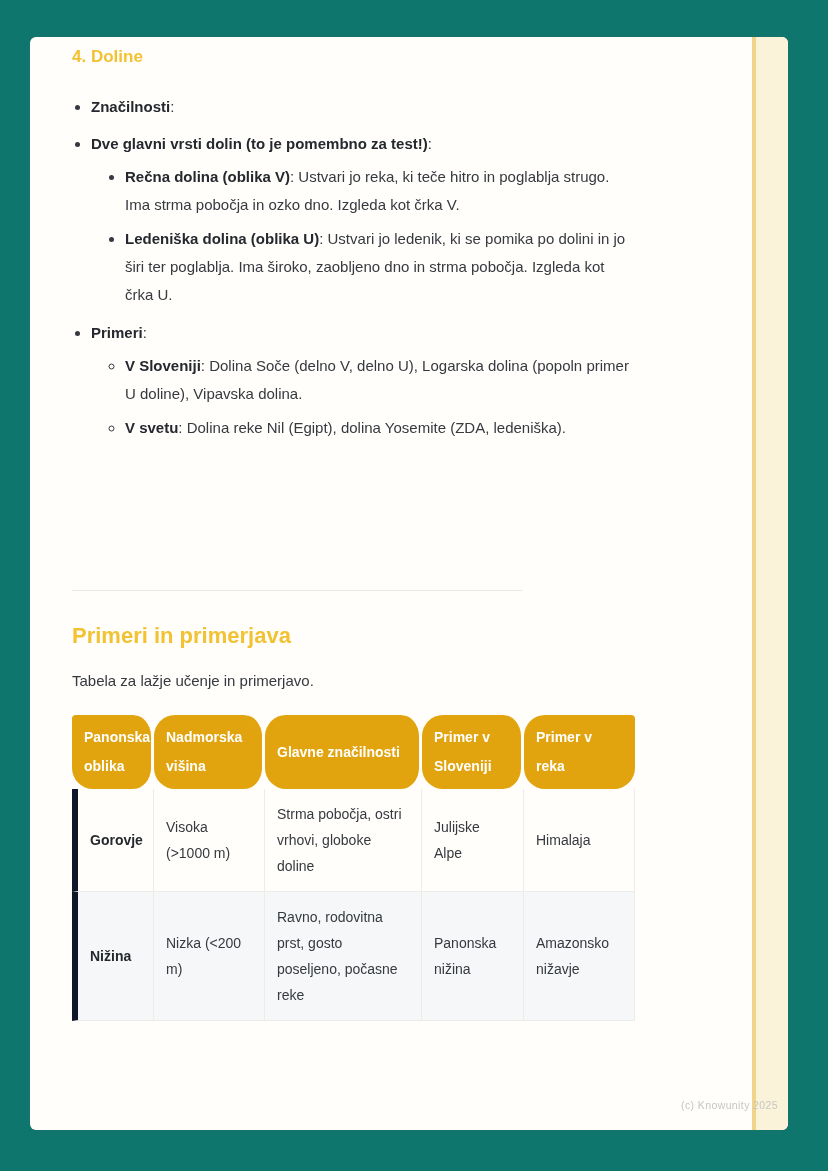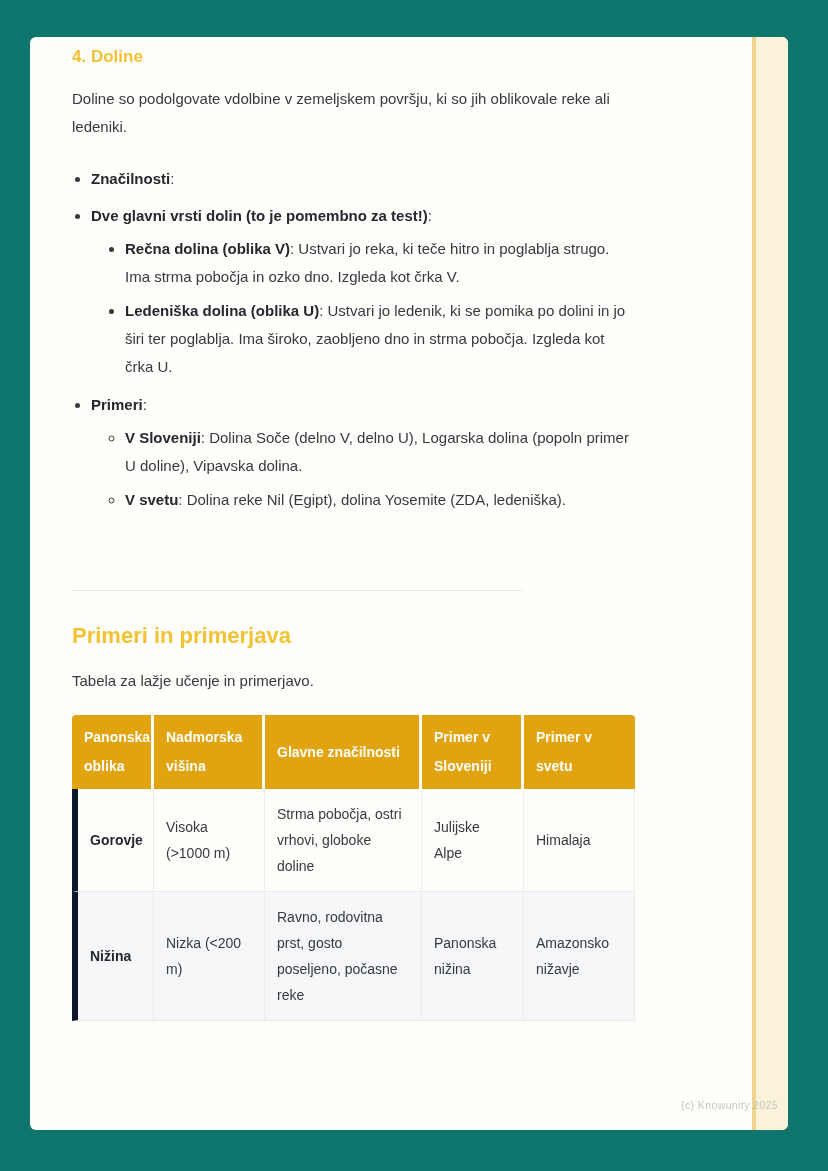--- a/index.html
+++ b/index.html
@@ -52,20 +52,21 @@
 
   table.cmp {
     width:563px; margin-top:20px;
     border-collapse:separate; border-spacing:0;
     table-layout:fixed; font-size:14px; color:#36393f;
   }
   table.cmp th {
     background:#e2a40e; color:#ffffff; font-weight:bold; text-align:left;
     vertical-align:middle; padding:8px 12px; line-height:29px;
     border-right:3px solid #fffefb;
+    border-radius:21px;
   }
   table.cmp th:last-child { border-right:none; }
   table.cmp th:first-child { border-top-left-radius:4px; }
   table.cmp th:last-child  { border-top-right-radius:4px; }
   table.cmp td {
     vertical-align:middle; padding:12px 12px; line-height:26px;
     border-bottom:1px solid #ececea; border-right:1px solid #ececea;
     background:#fffefb;
   }
   table.cmp td:first-child { border-left:6px solid #0f172a; font-weight:bold; color:#25282e; }
@@ -78,21 +79,20 @@
 </style>
 </head>
 <body>
 
 <div class="page">
   <div class="card">
     <div class="margin-band"></div>
 
     <div class="content-top">
       <h3 class="sec">4. Doline</h3>
-      <p class="body">Doline so podolgovate vdolbine v zemeljskem površju, ki so jih oblikovale reke ali ledeniki.</p>
 
       <ul class="lvl1">
         <li>
           <span class="b">Značilnosti</span><span>:</span>
         </li>
 
         <li>
           <span class="b">Dve glavni vrsti dolin (to je pomembno za test!)</span><span>:</span>
           <ul class="lvl2 m-disc">
             <li><span class="b">Rečna dolina (oblika V)</span><span>: Ustvari jo reka, ki teče hitro in poglablja strugo. Ima strma pobočja in ozko dno. Izgleda kot črka V.</span></li>
@@ -122,21 +122,21 @@
             <col style="width:157px">
             <col style="width:102px">
             <col style="width:111px">
         </colgroup>
         <thead>
           <tr>
             <th>Panonska oblika</th>
             <th>Nadmorska višina</th>
             <th>Glavne značilnosti</th>
             <th>Primer v Sloveniji</th>
-            <th>Primer v svetu</th>
+            <th>Primer v reka</th>
           </tr>
         </thead>
         <tbody>
           <tr>
             <td>Gorovje</td>
             <td>Visoka (&gt;1000 m)</td>
             <td>Strma pobočja, ostri vrhovi, globoke doline</td>
             <td>Julijske Alpe</td>
             <td>Himalaja</td>
           </tr>

